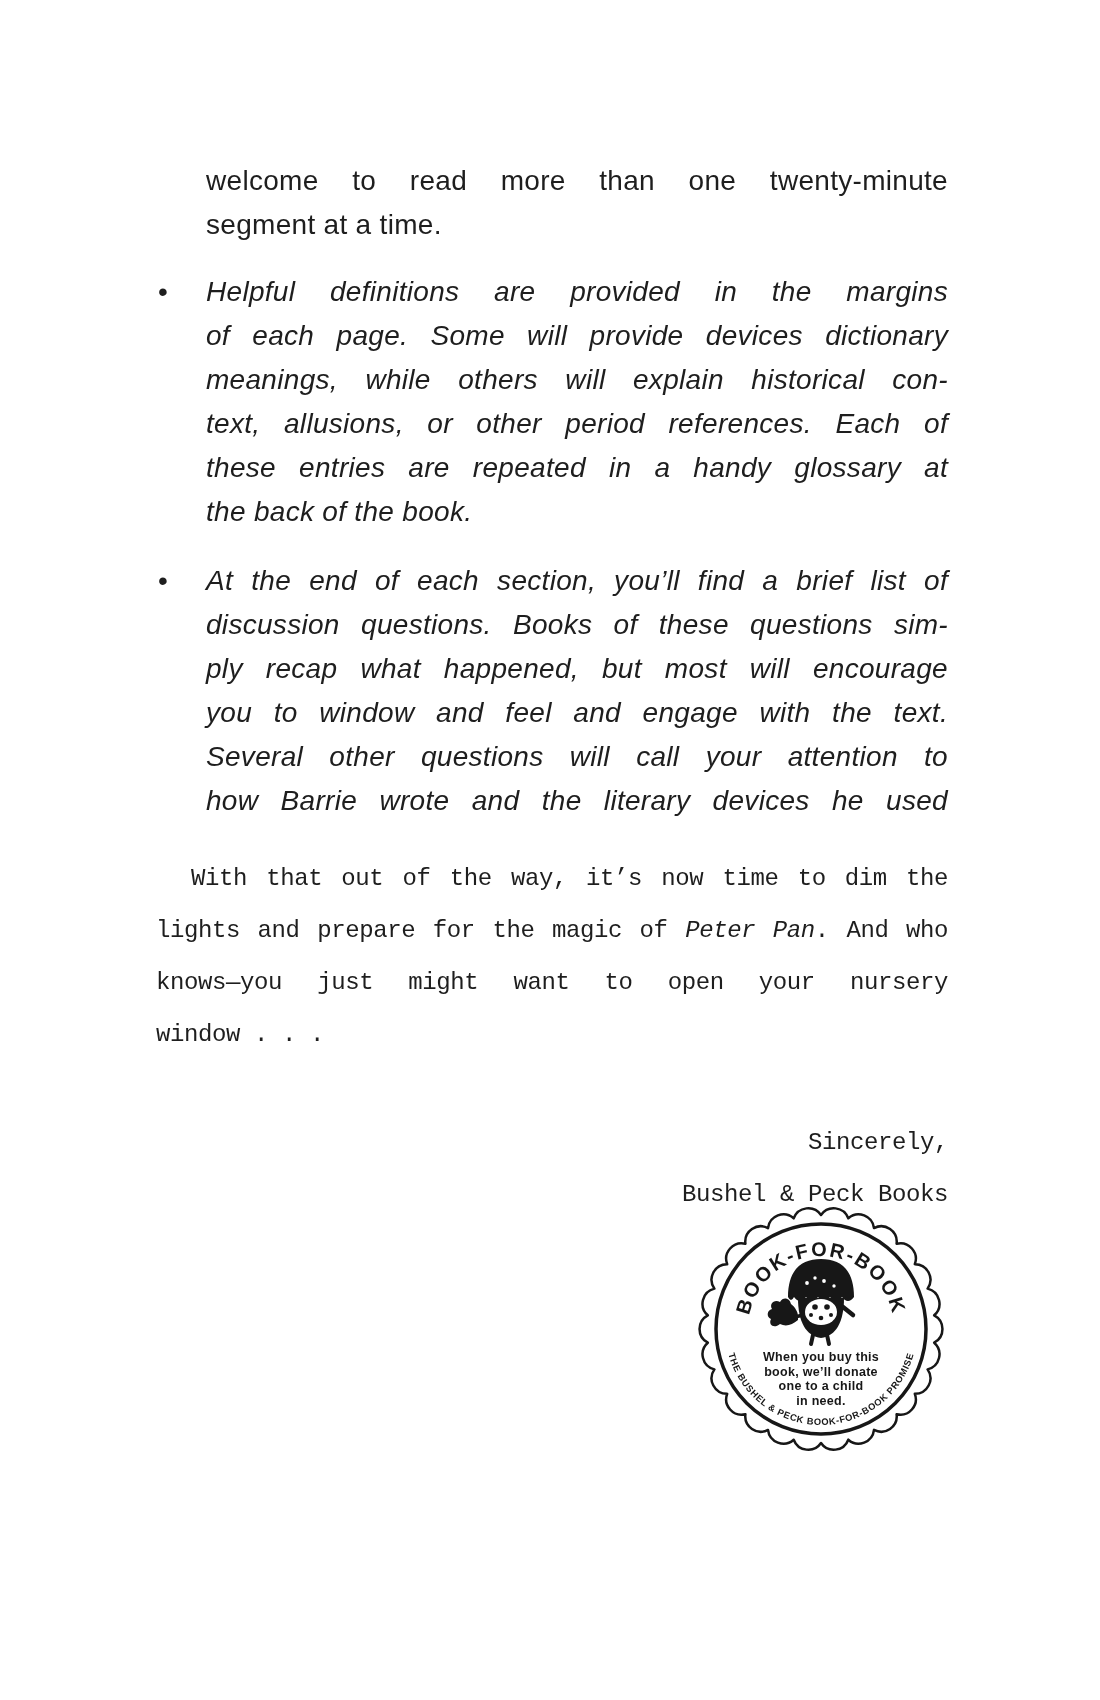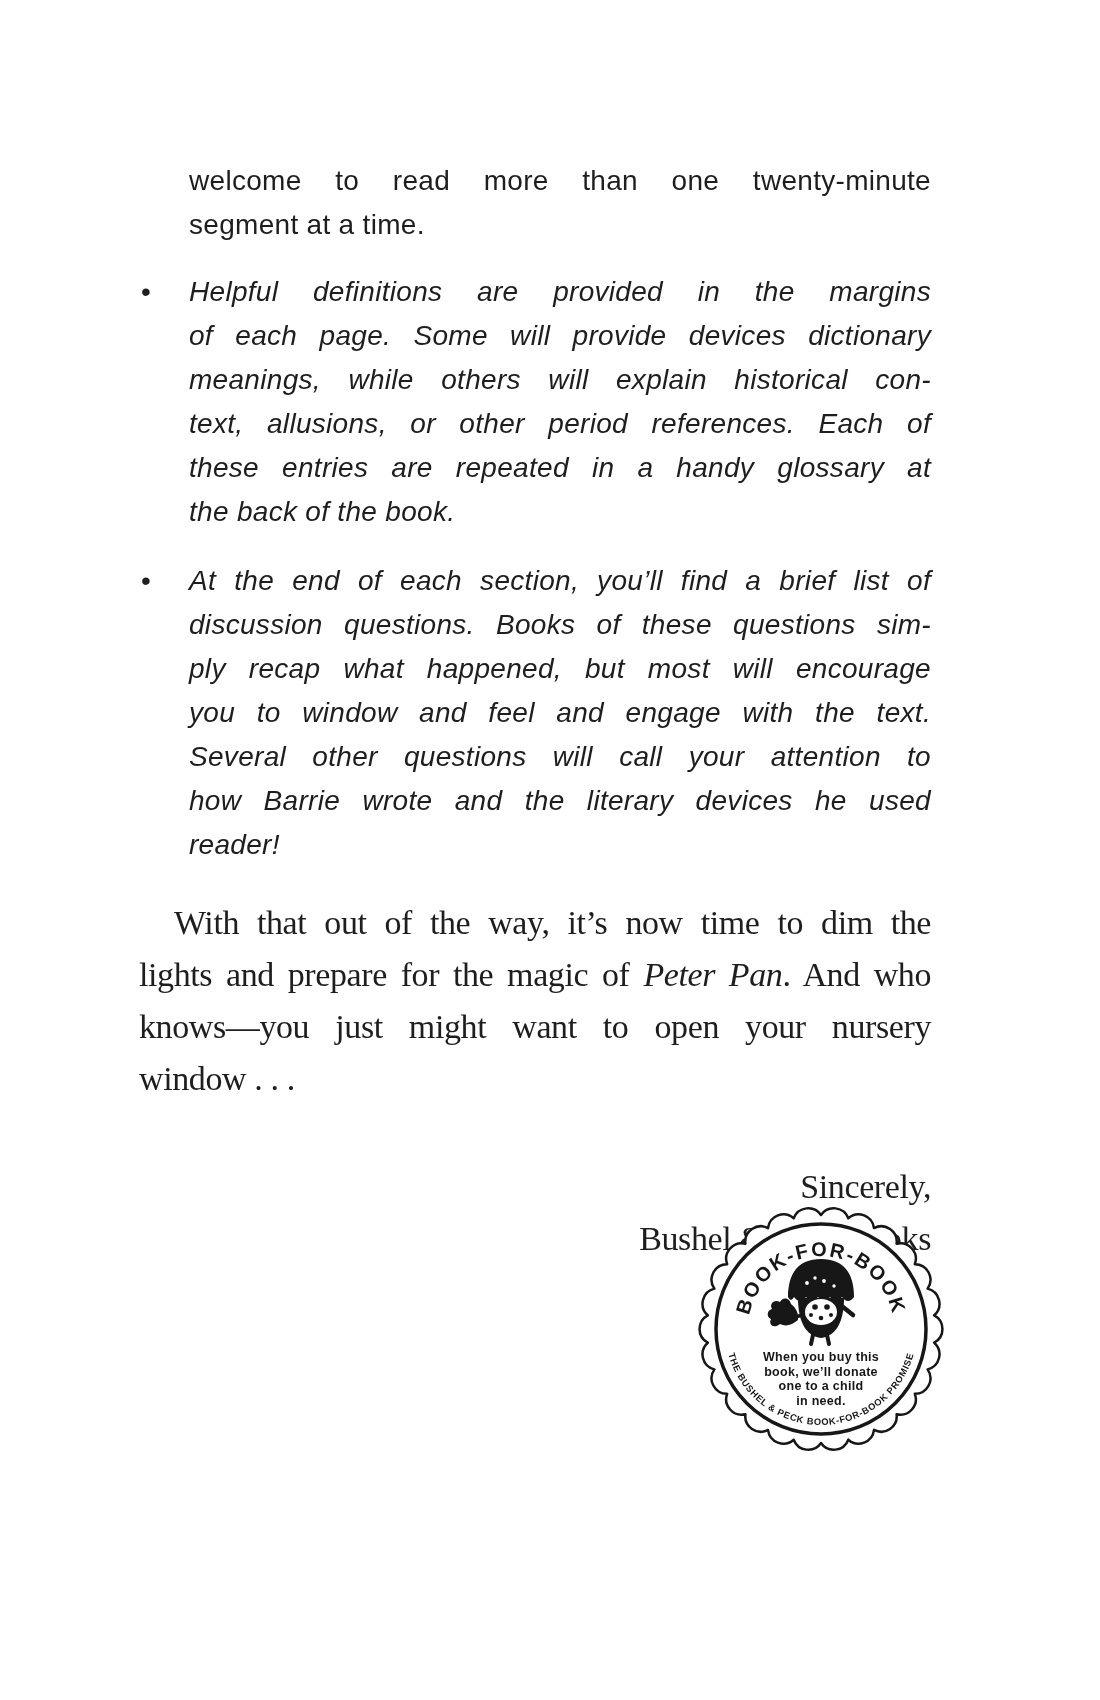--- a/index.html
+++ b/index.html
@@ -6,35 +6,35 @@
   .page {
     position: relative;
     width: 1100px;
     height: 1700px;
     background: #ffffff;
     overflow: hidden;
     color: #1e1e1e;
   }
   .text-col {
     position: absolute;
-    left: 139px;
+    left: 156px;
     top: 159px;
     width: 792px;
   }
   
   .sans {
     font-family: "Liberation Sans", sans-serif;
     font-size: 28px;
     line-height: 44px;
     letter-spacing: 0.3px;
   }
   
   .serif {
-    font-family: Liberation Serif, serif;
-    font-size: 34px;
+    font-family: Liberation Mono, monospace;
+    font-size: 24px;
     line-height: 52px;
     letter-spacing: -0.4px;
   }
   .jl { text-align: justify; text-align-last: justify; white-space: normal; }
   .jl.last { text-align-last: left; }
   .jl.indent { padding-left: 35px; }
   .para.cont { margin: 0 0 23px 50px; width: 742px; }
   .bullet-item { position: relative; margin-bottom: 25px; }
   .bullet-item .bullet-dot {
     position: absolute; left: 2px; top: 0;
@@ -103,21 +103,20 @@
 
     <section class="bullet-item last-bullet">
       <span class="bullet-dot">•</span>
       <div class="bullet-body sans">
         <div class="jl">At the end of each section, you’ll find a brief list of</div>
         <div class="jl">discussion questions. Books of these questions sim-</div>
         <div class="jl">ply recap what happened, but most will encourage</div>
         <div class="jl">you to window and feel and engage with the text.</div>
         <div class="jl">Several other questions will call your attention to</div>
         <div class="jl">how Barrie wrote and the literary devices he used</div>
-        <div class="jl last">reader!</div>
       </div>
     </section>
 
     <section class="para serif closing">
       <div class="jl indent"><span>With that out of the way, it’s now time to dim the</span></div>
       <div class="jl"><span>lights and prepare for the magic of </span><i>Peter Pan</i><span>. And who</span></div>
       <div class="jl"><span>knows—you just might want to open your nursery</span></div>
       <div class="jl last"><span>window . . .</span></div>
     </section>
 

